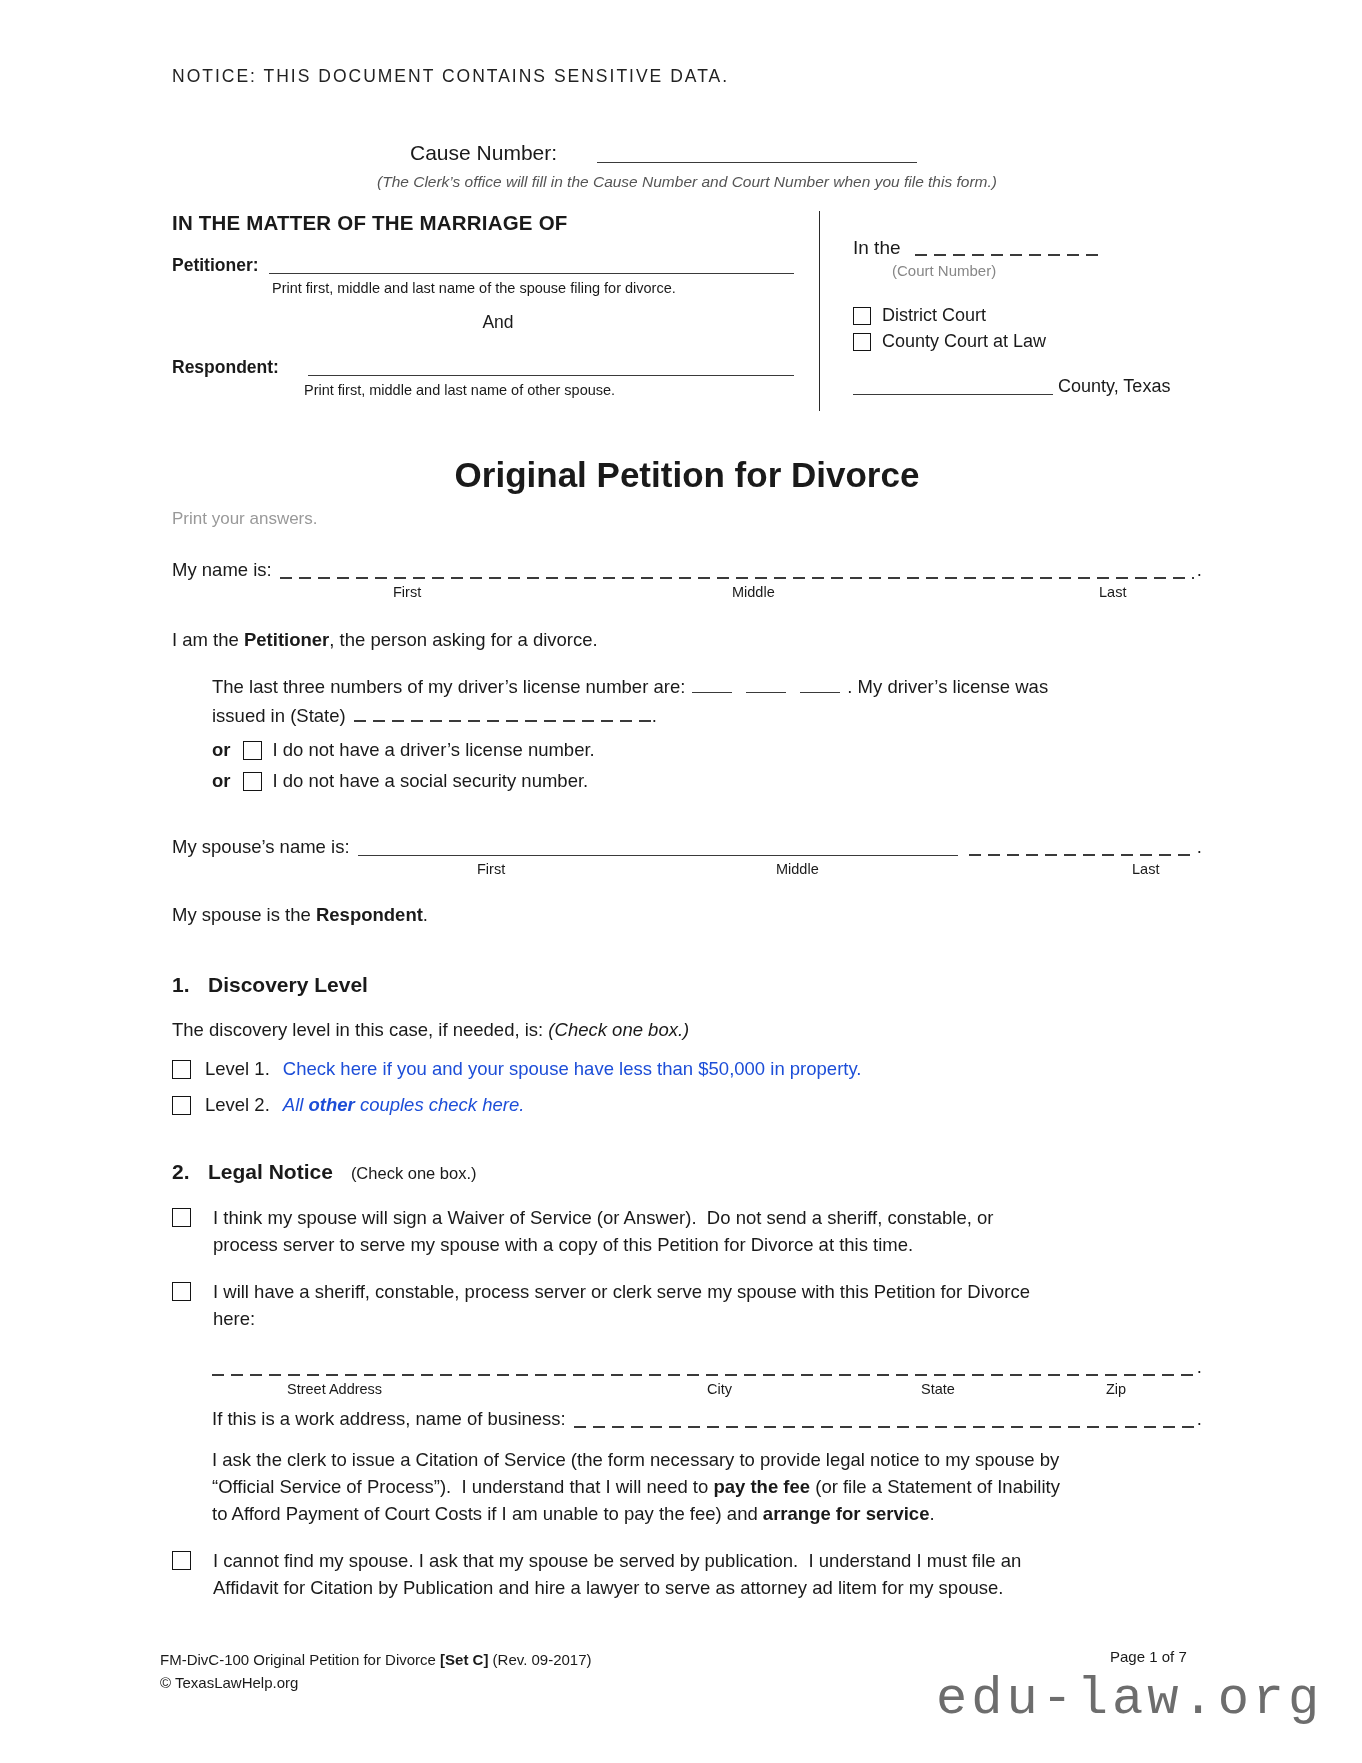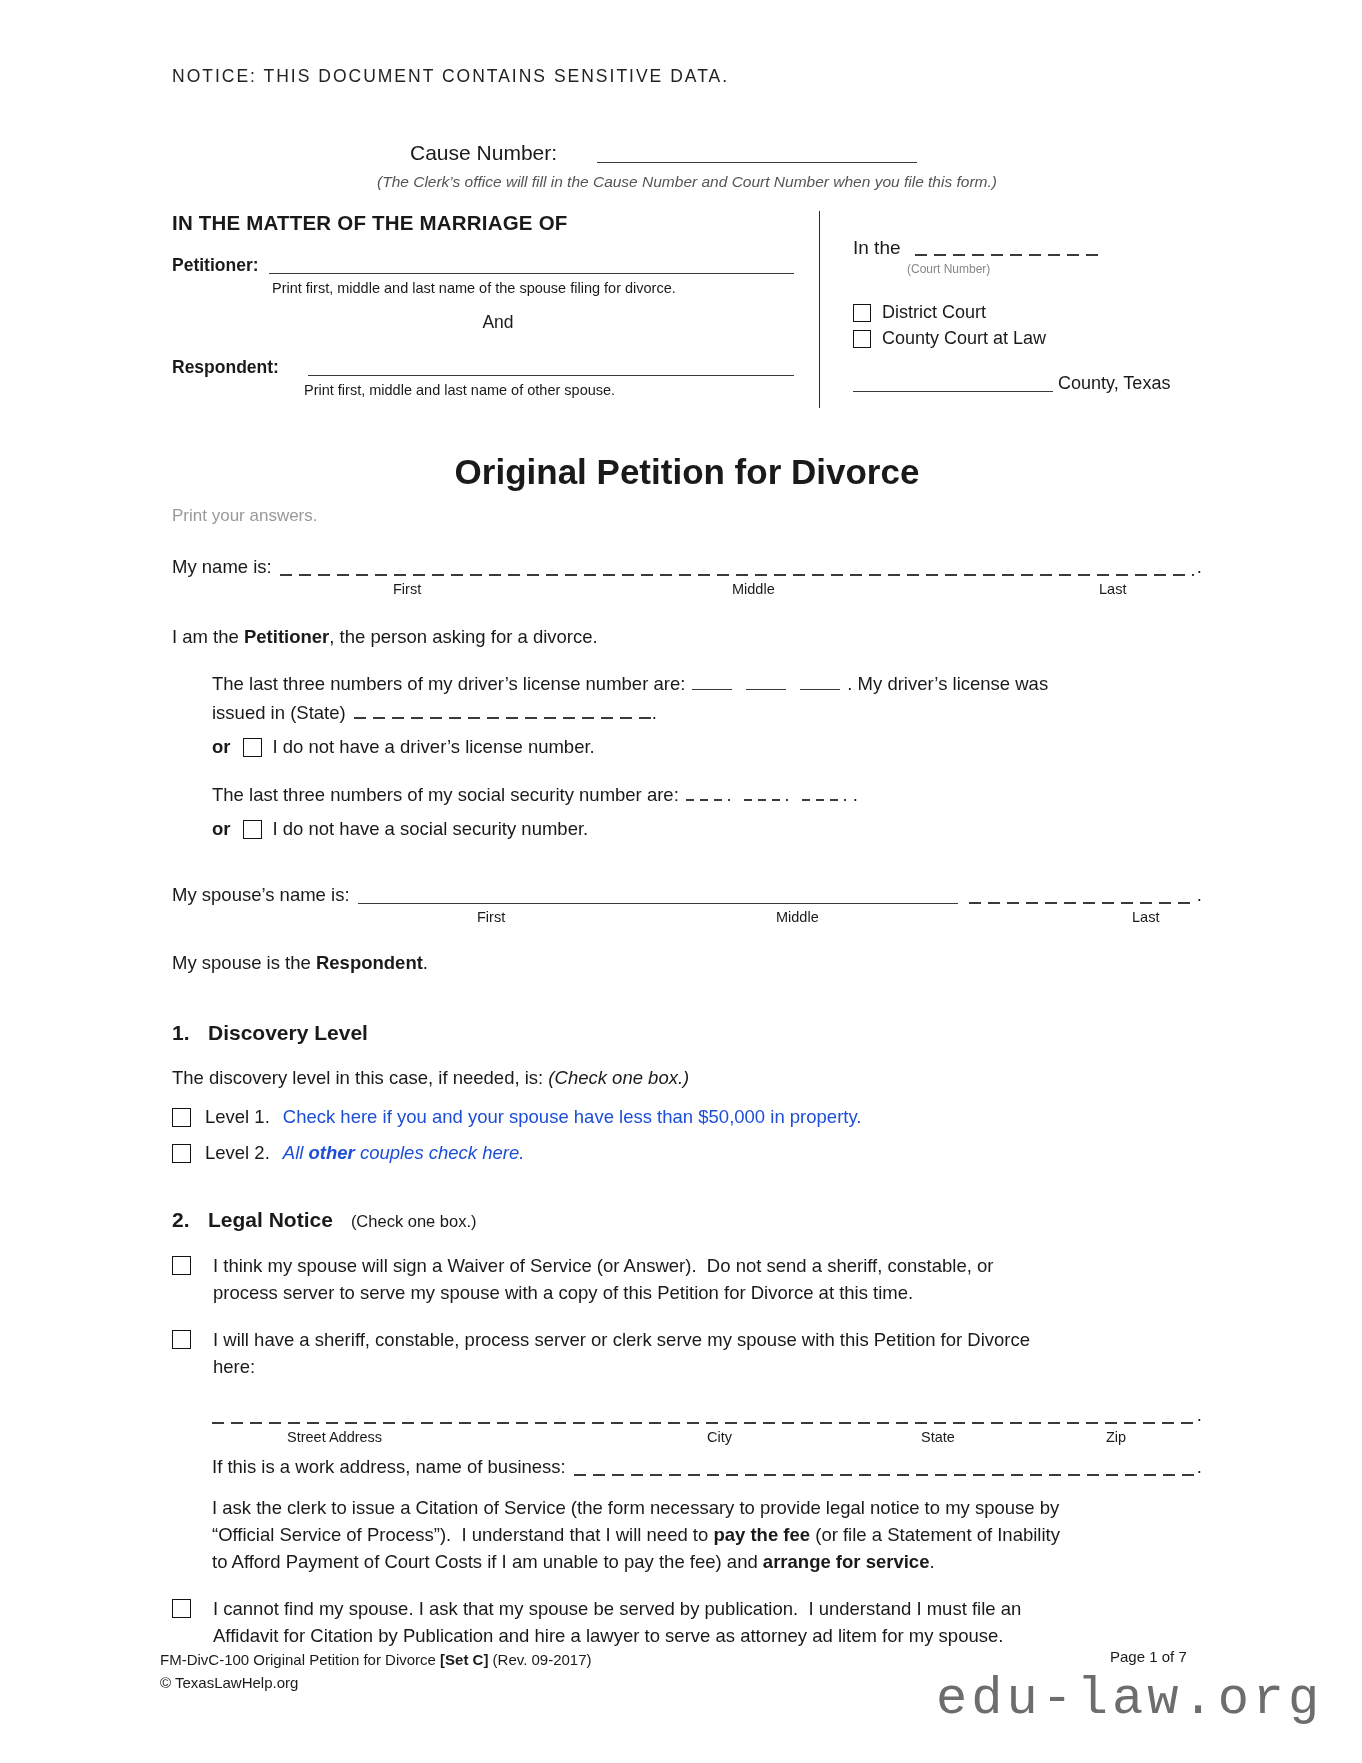--- a/index.html
+++ b/index.html
@@ -46,21 +46,21 @@
   .party-row.resp { margin-top: 24px; gap: 19px; }
   .party-label { font-size: 17.5px; font-weight: bold; margin-right: 10px; }
   .party-blank { margin-bottom: 2px; }
   .party-caption { font-size: 14.5px; margin-top: 4px; }
   .pet-cap { margin-left: 100px; }
   .resp-cap { margin-left: 132px; }
   .and-row { width: 622px; margin-top: 16px; text-align: center; padding-left: 30px; font-size: 17.5px; }
   .cap-right { flex: 1 1 auto; border-left: 1.7px solid #2a2a2a; padding: 26px 0 14px 33px; }
   .inthe-row { display: flex; align-items: flex-end; font-size: 19px; }
   .inthe-blank { width: 185px; margin-left: 14px; margin-bottom: 3px; }
-  .court-caption { color: #878787; font-size: 12px; margin-top: 3px; margin-left: 54px; }
+  .court-caption { color: #878787; font-size: 15px; margin-top: 3px; margin-left: 39px; }
   .court-cbs { margin-top: 26px; }
   .cb-row { display: flex; align-items: center; margin-top: 5px; font-size: 18px; }
   .cb-row .cb { margin-right: 11px; }
   .county-row { margin-top: 24px; display: flex; align-items: flex-end; font-size: 18px; }
   .county-blank { width: 200px; margin-right: 5px; margin-bottom: 2px; }
 
   .title { margin-top: 44px; text-align: center; font-size: 35px; font-weight: bold; }
   .print-note { margin-top: 14px; font-size: 17px; color: #999; }
 
   .inline-row { display: flex; align-items: flex-end; font-size: 18.5px; }
@@ -203,23 +203,20 @@
       </div>
       <div class="body-text">
         <span>issued in (State)</span><span class="blank dashed state-blank"></span><span>.</span>
       </div>
       <div class="or-row">
         <b>or</b>
         <span class="cb"></span>
         <span>I do not have a driver’s license number.</span>
       </div>
 
-      <div class="body-text ssn-line">
-        <span>The last three numbers of my social security number are:</span><span class="blank ssblank"></span><span class="blank ssblank"></span><span class="blank ssblank"></span><span>.</span>
-      </div>
       <div class="or-row">
         <b>or</b>
         <span class="cb"></span>
         <span>I do not have a social security number.</span>
       </div>
     </div>
 
     <div class="inline-row spouse-row">
       <span>My spouse’s name is:</span>
       <span class="blank solid spouse-solid"></span>

